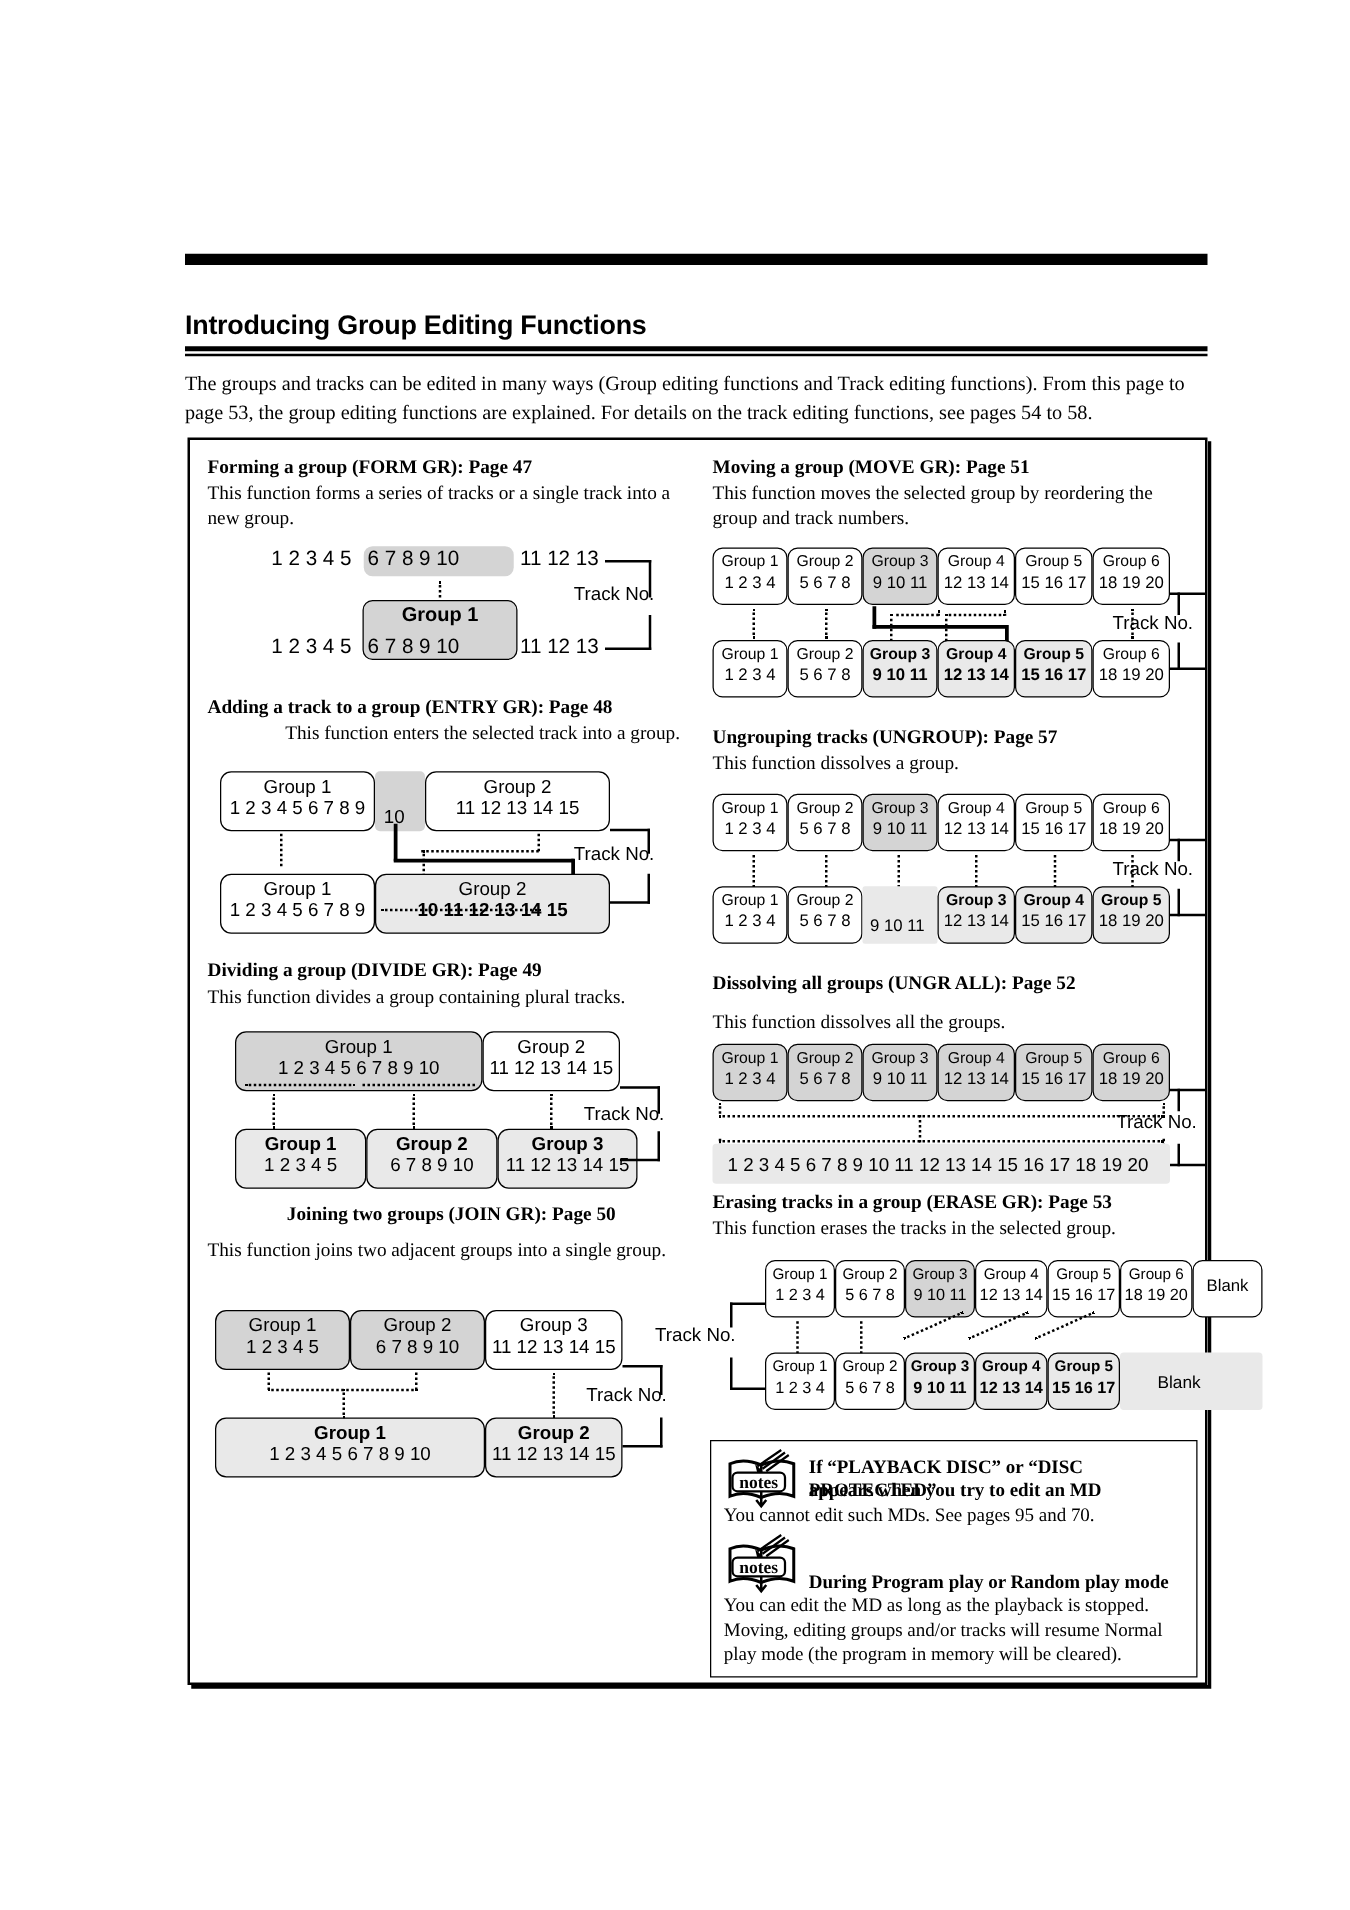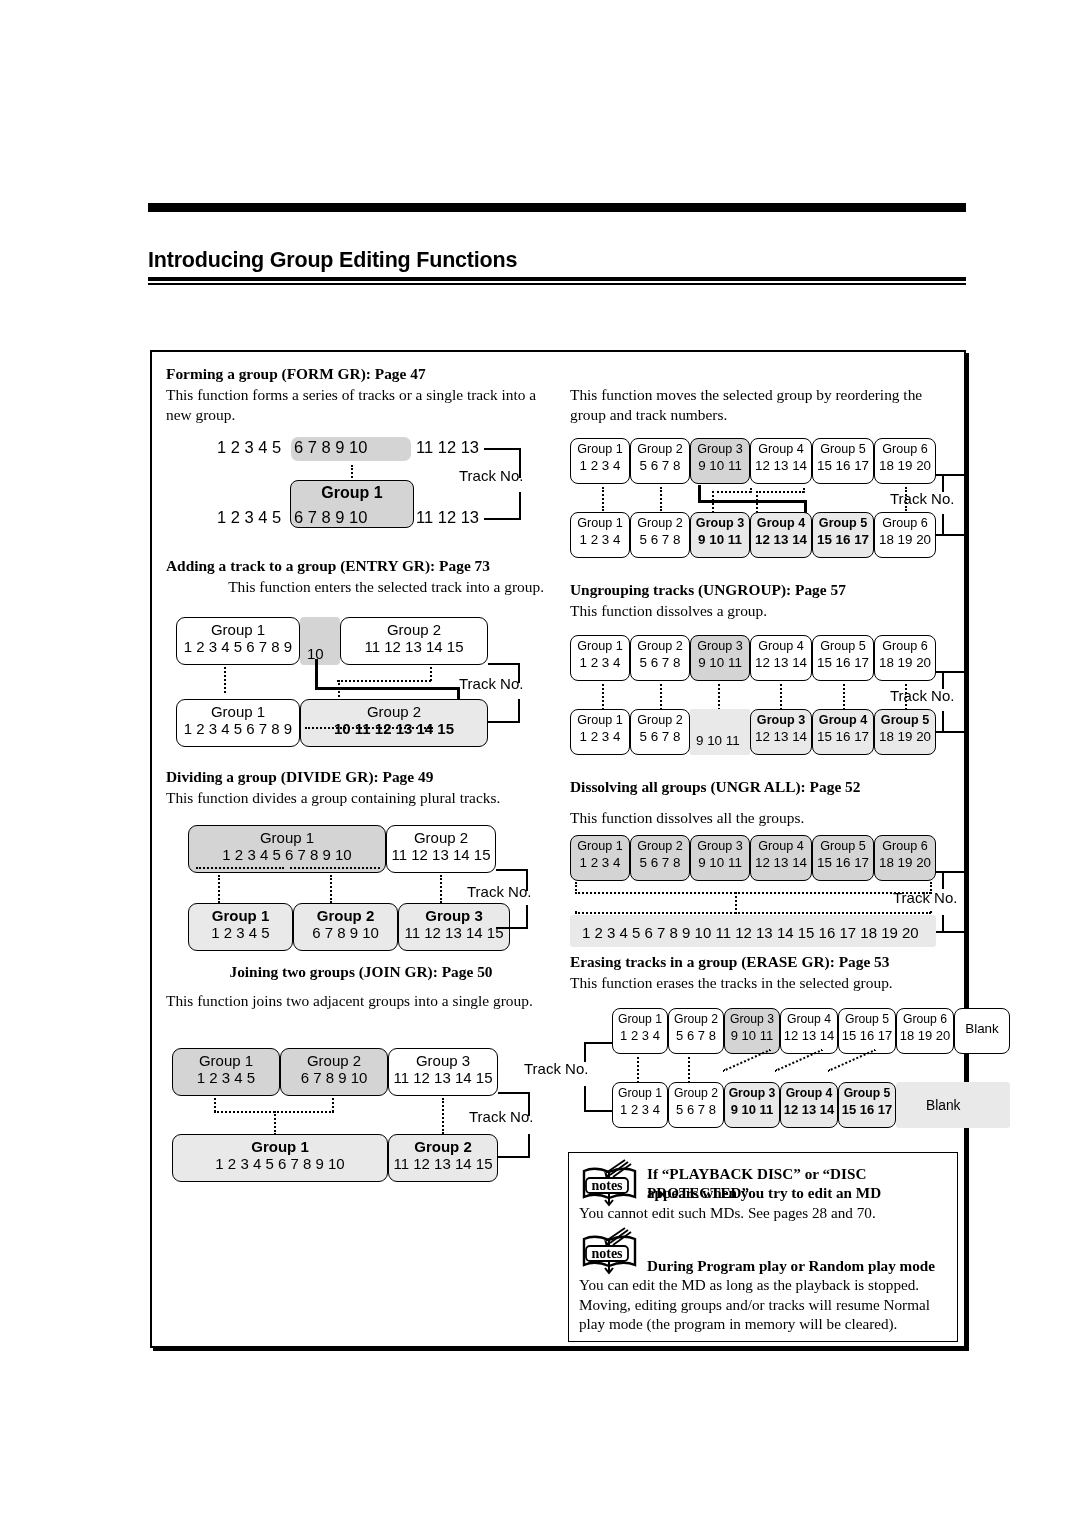--- a/index.html
+++ b/index.html
@@ -88,20 +88,21 @@
 </style>
 </head>
 <body>
 
 <div class="page">
 
   <div class="topbar"></div>
   <div class="page-title">Introducing Group Editing Functions</div>
   <div class="rule-thick"></div>
   <div class="rule-thin"></div>
+  <div class="intro">The groups and tracks can be edited in many ways (Group editing functions and Track editing functions). From this page to page 53, the group editing functions are explained. For details on the track editing functions, see pages 54 to 58.</div>
 
   <div class="framebox">
 
     <div class="col col-left">
 
       <div class="sec-title" style="position:absolute;left:14px;top:12px;width:385px;">Forming a group (FORM GR): Page 47</div>
       <div class="sec-body" style="position:absolute;left:14px;top:33px;width:378px;">This function forms a series of tracks or a single track into a new group.</div>
 
       <div class="dg" style="left:0;top:0;width:408px;height:200px;">
         <div class="hl" style="left:139px;top:85px;width:120px;height:24px;"></div>
@@ -118,21 +119,21 @@
         <div class="plain" style="left:142px;top:156px;">6 7 8 9 10</div>
         <div class="plain" style="left:264px;top:156px;">11 12 13</div>
 
         <div class="sline" style="left:332px;top:96px;width:37px;height:2px;"></div>
         <div class="sline" style="left:367px;top:96px;width:2px;height:30px;"></div>
         <div class="tn" style="left:307px;top:115px;">Track No.</div>
         <div class="sline" style="left:367px;top:140px;width:2px;height:28px;"></div>
         <div class="sline" style="left:332px;top:166px;width:37px;height:2px;"></div>
       </div>
 
-      <div class="sec-title" style="position:absolute;left:14px;top:204px;width:390px;">Adding a track to a group (ENTRY GR): Page 73</div>
+      <div class="sec-title" style="position:absolute;left:14px;top:204px;width:390px;">Adding a track to a group (ENTRY GR): Page 48</div>
       <div class="sec-body" style="position:absolute;left:14px;top:225px;width:378px;text-align:right;">This function enters the selected track into a group.</div>
 
       <div class="dg" style="left:0;top:255px;width:408px;height:140px;">
         <div class="hl" style="left:148px;top:10px;width:40px;height:48px;border-radius:4px;"></div>
         <div class="gbox" style="left:24px;top:10px;width:124px;height:48px;">
           <div class="gname" style="margin-top:4px;font-size:15px;">Group 1</div>
           <div class="gnums" style="font-size:15px;">1 2 3 4 5 6 7 8 9</div>
         </div>
         <div class="plain" style="left:155px;top:37px;font-size:15px;">10</div>
         <div class="gbox" style="left:188px;top:10px;width:148px;height:48px;">
@@ -240,20 +241,21 @@
         <div class="sline" style="left:346px;top:52px;width:32px;height:2px;"></div>
         <div class="sline" style="left:376px;top:52px;width:2px;height:24px;"></div>
         <div class="tn" style="left:317px;top:68px;">Track No.</div>
         <div class="sline" style="left:376px;top:94px;width:2px;height:24px;"></div>
         <div class="sline" style="left:346px;top:116px;width:32px;height:2px;"></div>
       </div>
     </div>
 
     <div class="col col-right">
 
+      <div class="sec-title" style="position:absolute;left:10px;top:12px;width:390px;">Moving a group (MOVE GR): Page 51</div>
       <div class="sec-body" style="position:absolute;left:10px;top:33px;width:385px;">This function moves the selected group by reordering the group and track numbers.</div>
 
       <div class="dg" style="left:0;top:78px;width:408px;height:130px;">
         <div class="gbox" style="left:10px;top:8px;width:60px;height:46px;border-radius:8px;">
           <div class="gname" style="margin-top:2px;font-size:12.6px;">Group 1</div>
           <div class="gnums" style="font-size:13.4px;">1 2 3 4</div>
         </div>
         <div class="gbox" style="left:70px;top:8px;width:60px;height:46px;border-radius:8px;">
           <div class="gname" style="margin-top:2px;font-size:12.6px;">Group 2</div>
           <div class="gnums" style="font-size:13.4px;">5 6 7 8</div>
@@ -509,21 +511,21 @@
           <path d="M30 13 L30 39" fill="none" stroke="#000" stroke-width="2"></path>
           <path d="M30 39 L30 46 M26 41 L30 46 L34 41" fill="none" stroke="#000" stroke-width="2"></path>
           <path d="M27 14 L46 1 M31 16 L49 3 M34 18 L52 5" fill="none" stroke="#000" stroke-width="1.8"></path>
           <path d="M25 12 L31 18 L27 20 Z" fill="#000"></path>
           <rect x="7" y="19" width="42" height="15" rx="4" fill="#fff" stroke="#000" stroke-width="1.8"></rect>
           <text x="28" y="31" font-family="Liberation Serif, serif" font-size="14" font-weight="bold" text-anchor="middle" fill="#000">notes</text>
         </svg>
 
         <div class="notes-head" style="position:absolute;left:78px;top:11px;width:305px;">If “PLAYBACK DISC” or “DISC PROTECTED”</div>
         <div class="notes-head" style="position:absolute;left:78px;top:30px;width:305px;">appears when you try to edit an MD</div>
-        <div class="notes-body" style="position:absolute;left:10px;top:50px;width:375px;">You cannot edit such MDs. See pages 28 and 70.</div>
+        <div class="notes-body" style="position:absolute;left:10px;top:50px;width:375px;">You cannot edit such MDs. See pages 95 and 70.</div>
 
         <svg class="notes-icon" style="left:10px;top:74px;" viewBox="0 0 62 48">
           <path d="M5 12 L5 38 Q16 33 30 39 Q44 33 56 38 L56 12 Q44 7 30 13 Q16 7 5 12 Z" fill="#fff" stroke="#000" stroke-width="2.4"></path>
           <path d="M30 13 L30 39" fill="none" stroke="#000" stroke-width="2"></path>
           <path d="M30 39 L30 46 M26 41 L30 46 L34 41" fill="none" stroke="#000" stroke-width="2"></path>
           <path d="M27 14 L46 1 M31 16 L49 3 M34 18 L52 5" fill="none" stroke="#000" stroke-width="1.8"></path>
           <path d="M25 12 L31 18 L27 20 Z" fill="#000"></path>
           <rect x="7" y="19" width="42" height="15" rx="4" fill="#fff" stroke="#000" stroke-width="1.8"></rect>
           <text x="28" y="31" font-family="Liberation Serif, serif" font-size="14" font-weight="bold" text-anchor="middle" fill="#000">notes</text>
         </svg>

